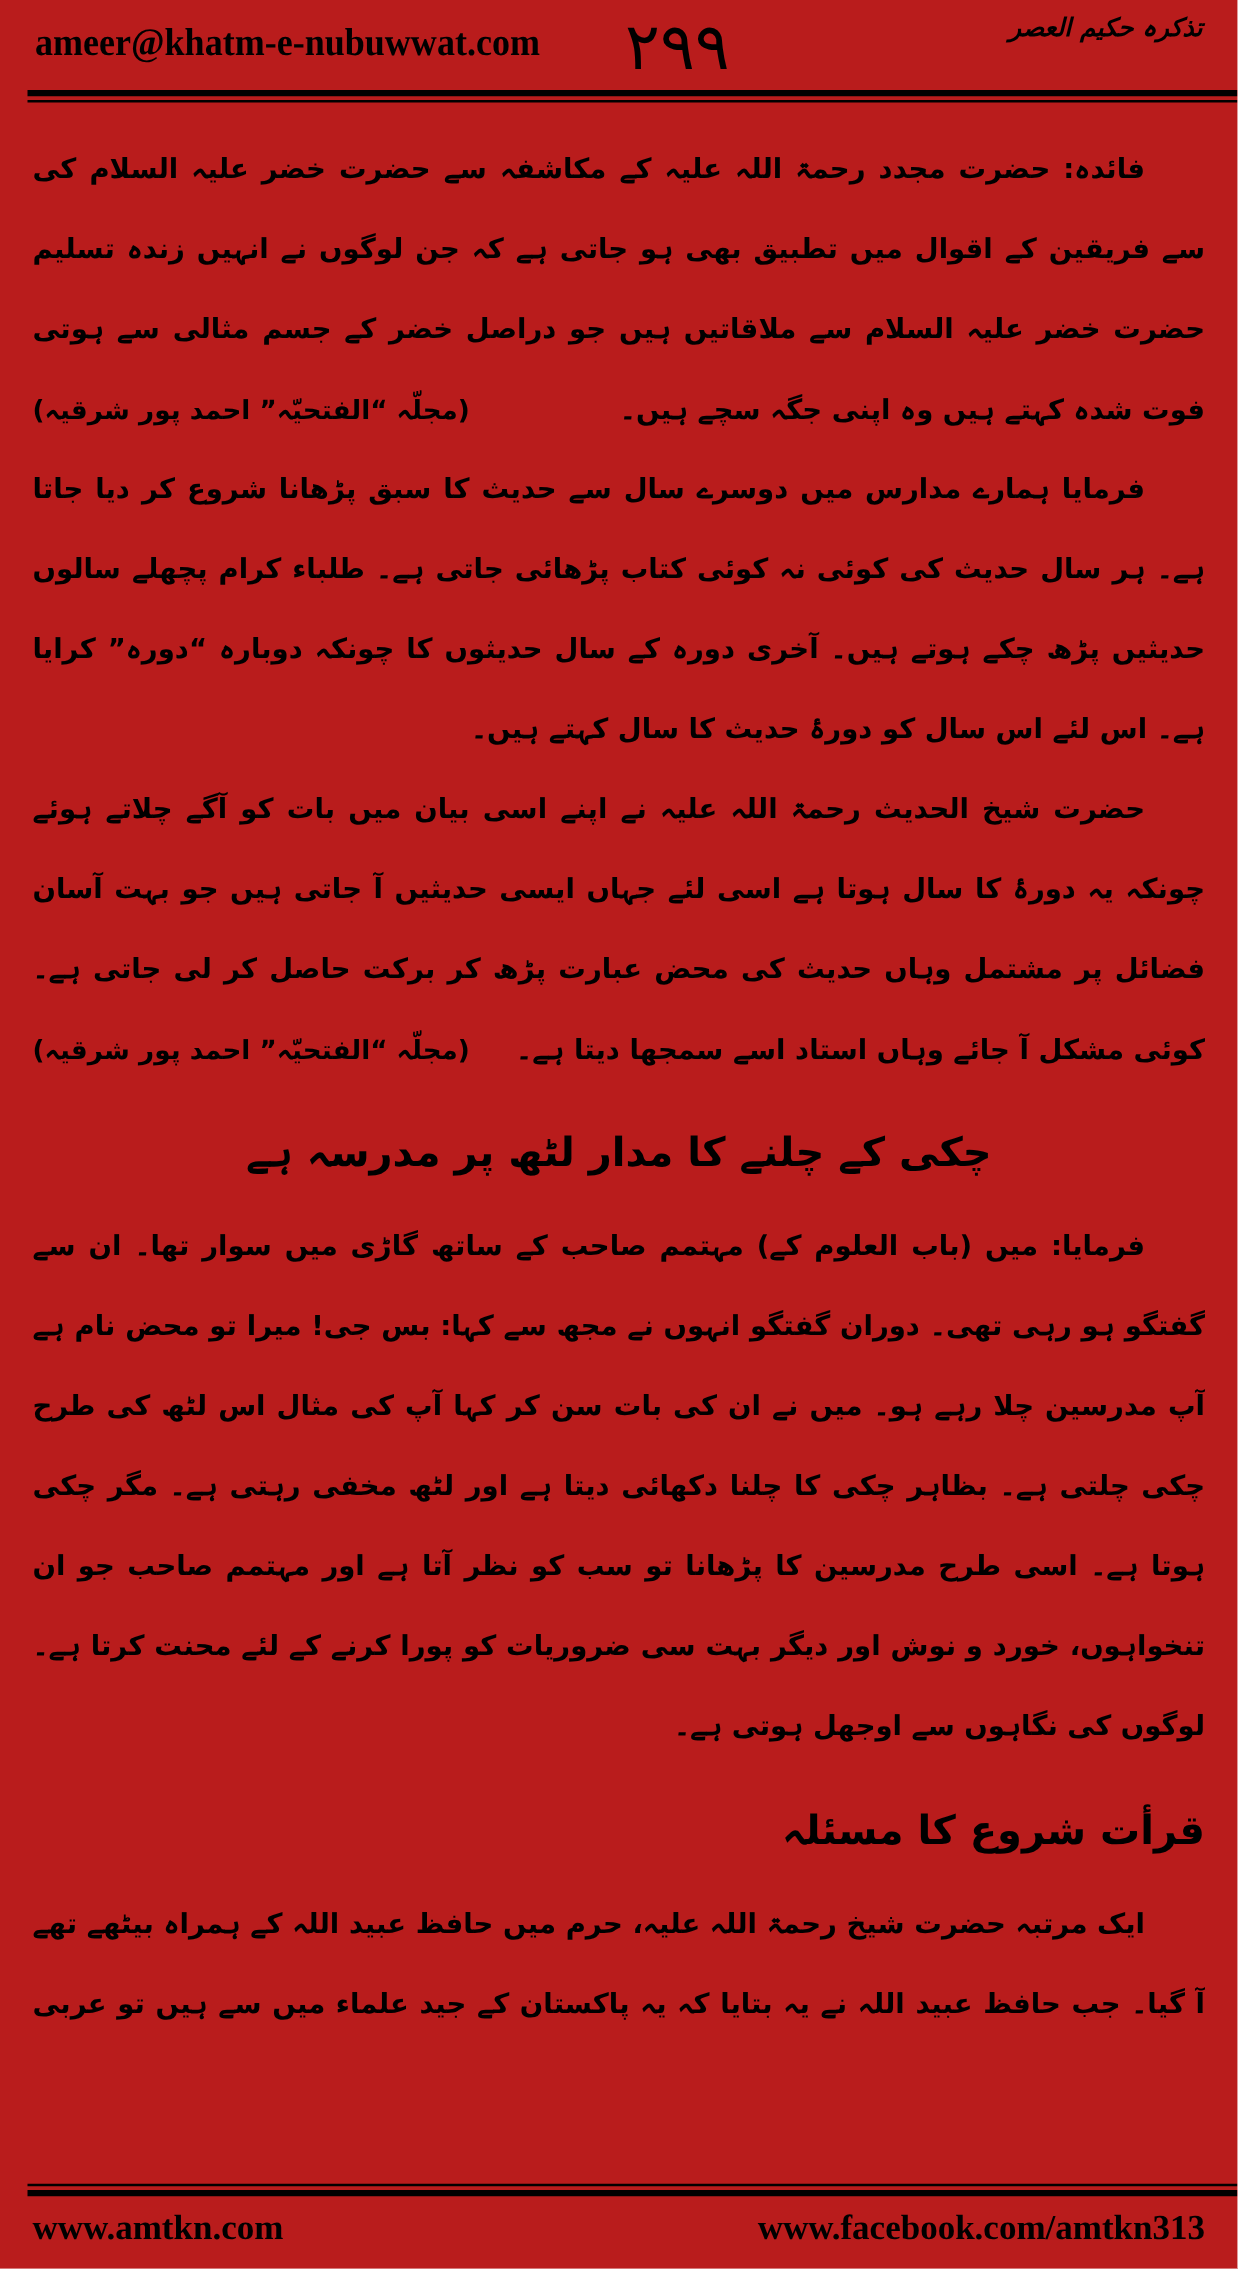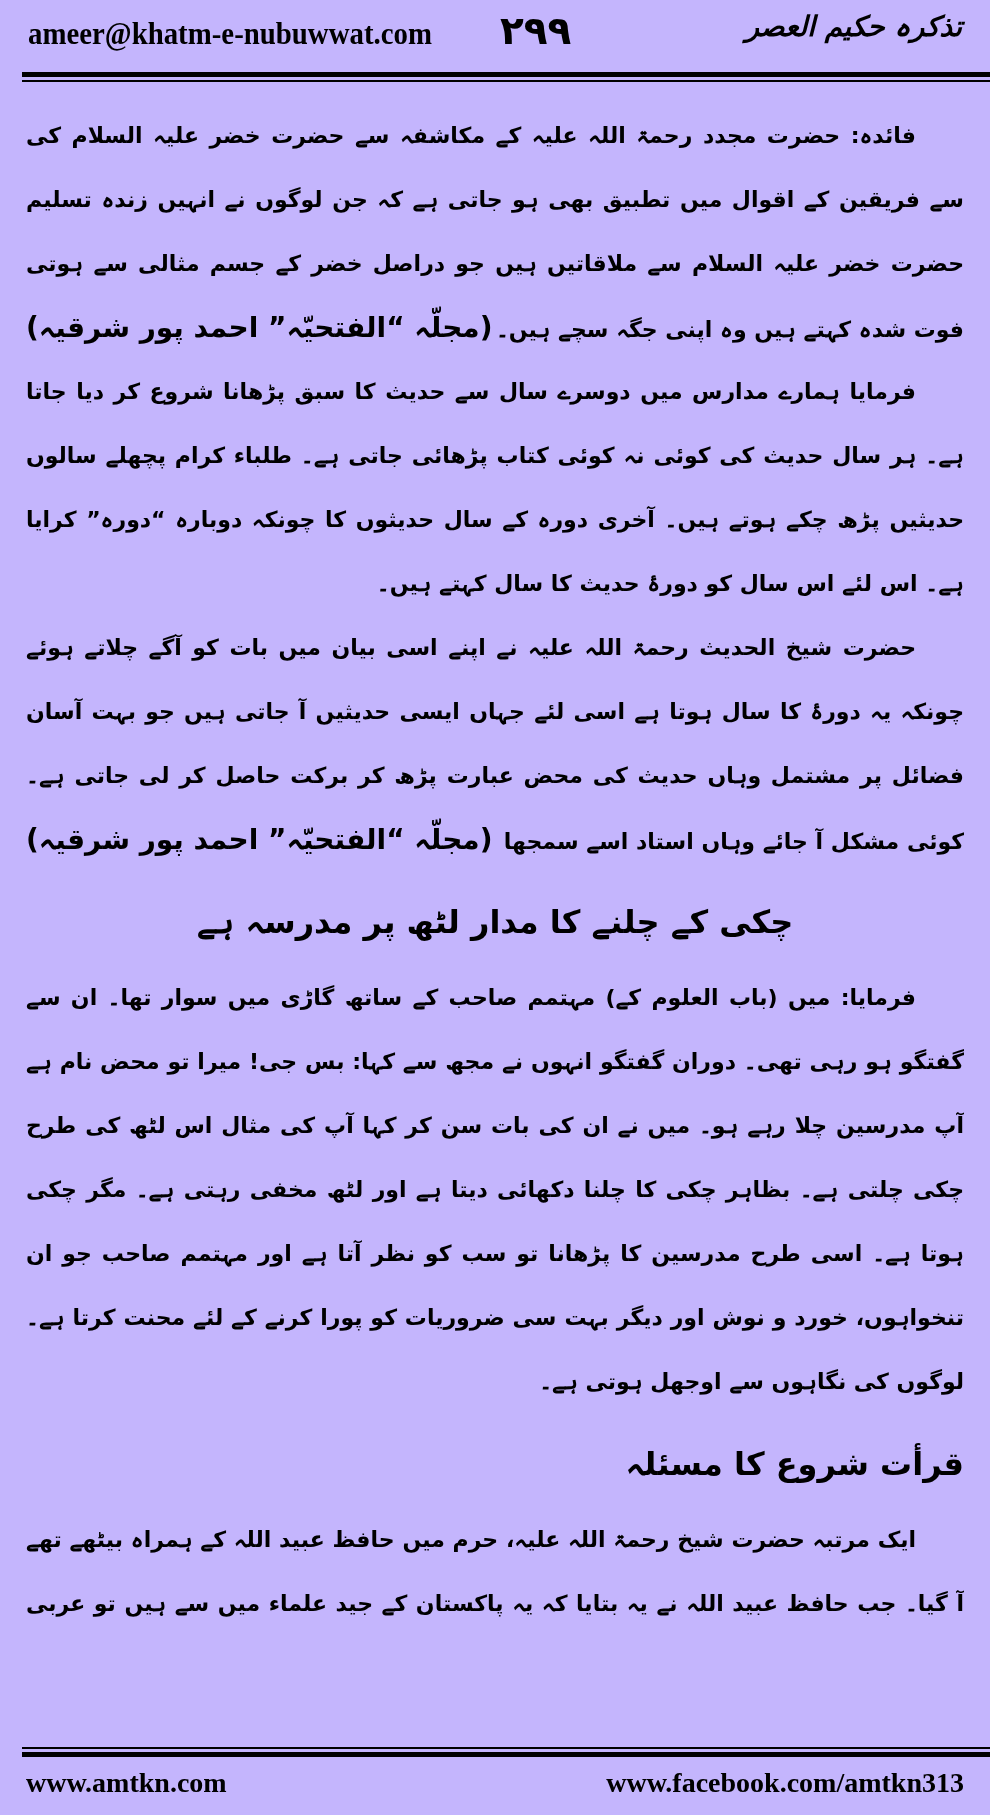--- a/index.html
+++ b/index.html
@@ -1,36 +1,36 @@
 <!DOCTYPE html>
 <html lang="ur"><head>
 <meta charset="utf-8">
 <style>
   html,body{margin:0;padding:0;background:#ffffff;}
   .page{
     position:relative;
     width:990px;height:1815px;
-    background:#c4b5fd;color:#000;
+    background:#b91c1c;color:#000;
     overflow:hidden;
     font-family:"DejaVu Sans",sans-serif;
   }
   
   .hdr{position:relative;height:72px;}
   .hdr-email{
     position:absolute;left:28px;top:16px;
     font-family:"Liberation Serif",serif;font-weight:bold;font-size:31px;
     transform:scaleX(.93);transform-origin:left center;white-space:nowrap;
   }
   .hdr-num{
     position:absolute;left:500px;top:8px;
-    font-family:"DejaVu Sans",sans-serif;font-weight:bold;font-size:39px;
+    font-family:"DejaVu Sans",sans-serif;font-weight:normal;font-size:52px;
   }
   .hdr-title{
     position:absolute;right:28px;top:10px;
-    direction:rtl;font-weight:bold;font-size:28px;font-style:italic;white-space:nowrap;
+    direction:rtl;font-weight:bold;font-size:20px;font-style:italic;white-space:nowrap;
   }
   .rule{margin-left:22px;margin-right:0;height:3px;}
   .rule-top{border-top:5px solid #000;border-bottom:2px solid #000;}
   .rule-bottom{border-top:2px solid #000;border-bottom:5px solid #000;margin-right:0;}
   
   .body{
     direction:rtl;
     padding:22px 26px 0 26px;
     font-size:22px;font-weight:bold;
   }
@@ -38,21 +38,21 @@
   .line{
     text-align:justify;text-align-last:justify;
     line-height:64px;height:64px;overflow:hidden;
   }
   .indent{text-indent:48px;}
   .endline{text-align-last:auto;}
   .cite-row{
     display:flex;justify-content:space-between;align-items:baseline;
     text-align:right;text-align-last:auto;
   }
-  .citation{font-size:28px;white-space:nowrap;}
+  .citation{font-size:21px;white-space:nowrap;}
   .heading{
     font-size:32px;font-weight:bold;
     line-height:72px;height:72px;
     margin-top:14px;margin-bottom:8px;
     text-align:center;text-align-last:auto;overflow:hidden;
   }
   .heading.right{text-align:right;}
   
   .ftr{position:absolute;left:0;right:0;bottom:0;height:68px;}
   .ftr-urls{

